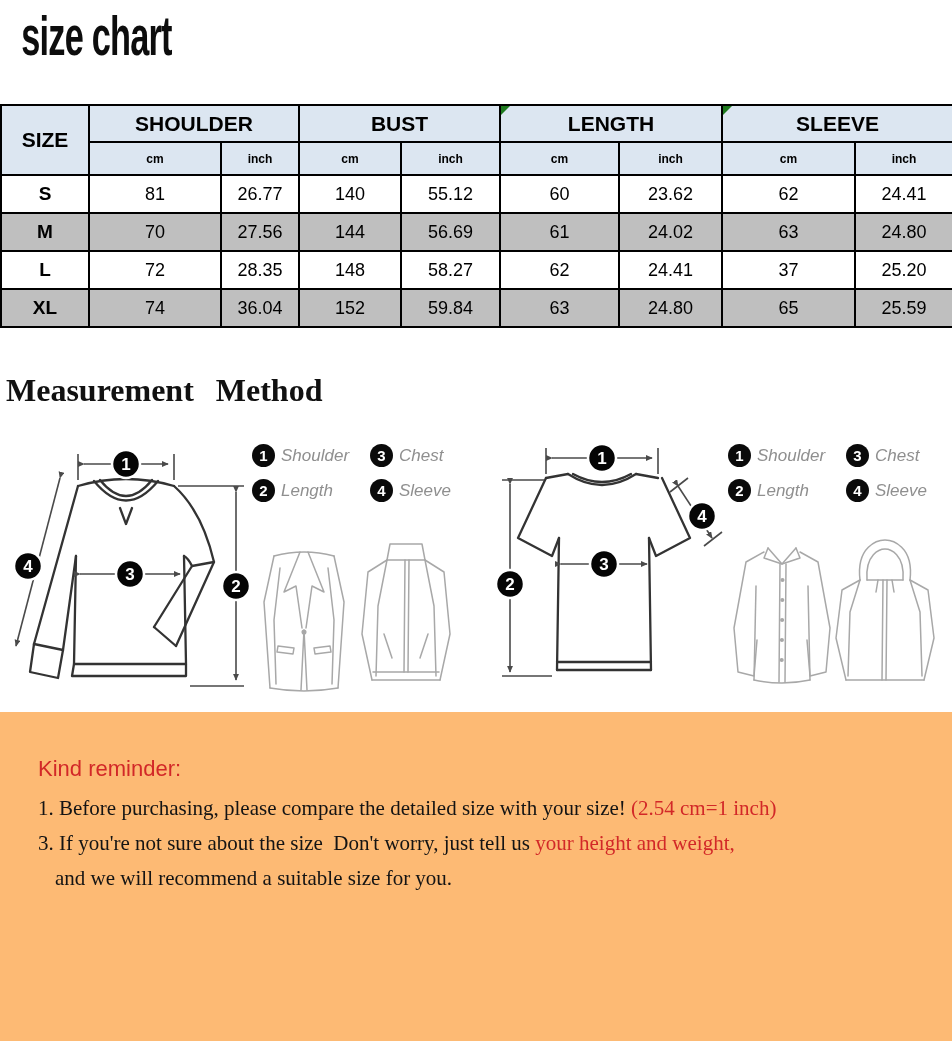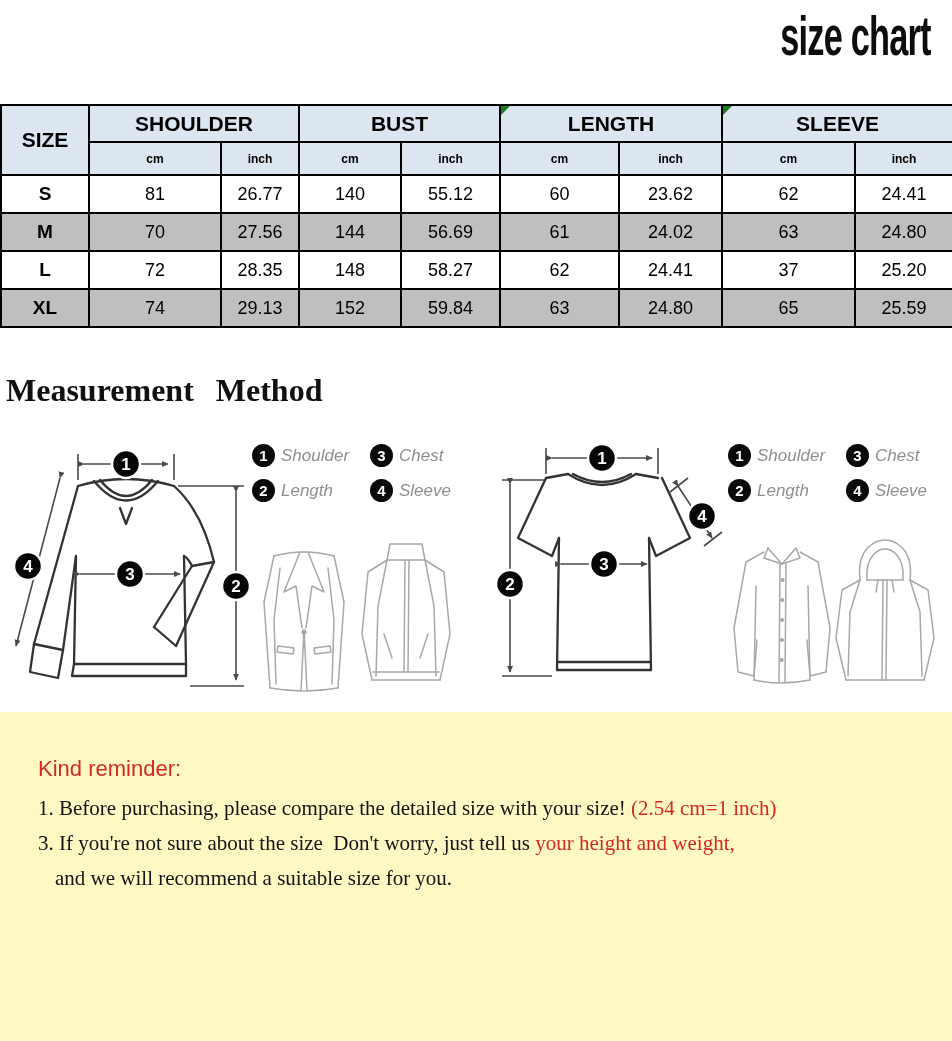--- a/index.html
+++ b/index.html
@@ -1,20 +1,20 @@
 <!DOCTYPE html>
 <html><head>
 <meta charset="utf-8">
 <style>
   * { margin:0; padding:0; box-sizing:border-box; }
   body { background:#ffffff; font-family:"Liberation Sans", sans-serif; }
   .page { position:relative; width:952px; height:1041px; background:#ffffff; overflow:hidden; margin:0 auto; }
 
   
-  .title-wrap { position:absolute; top:4px; left:0; width:100%; text-align:right; }
+  .title-wrap { position:absolute; top:4px; left:0; width:100%; text-align:left; }
   .title-text { display:inline-block; font-weight:700; font-size:44px; color:#0d0d0d;
                 letter-spacing:-1px; transform:scale(0.78,1.28); transform-origin:center top; }
 
   
   table.size-table { position:absolute; top:104px; left:0; width:952px;
                      border-collapse:collapse; table-layout:fixed; }
   .size-table th, .size-table td { border:2px solid #000; text-align:center; vertical-align:middle;
                                    overflow:hidden; white-space:nowrap; }
   .size-table thead th { background:#dce6f1; font-weight:700; }
   .size-table .group-row th { height:37px; font-size:21px; }
@@ -49,21 +49,21 @@
 
   svg { display:block; }
   .garment { stroke:#333; stroke-width:2.3; fill:none; stroke-linejoin:round; stroke-linecap:round; }
   .arrow   { stroke:#4a4a4a; stroke-width:1.6; fill:none; }
   .badge-circle { fill:#050505; stroke:#ffffff; stroke-width:2.5; }
   .badge-num { fill:#ffffff; font-family:"Liberation Sans", sans-serif; font-weight:700;
                font-size:17px; text-anchor:middle; }
   .small-garment { stroke:#a8a8a8; stroke-width:1.5; fill:none; stroke-linejoin:round; stroke-linecap:round; }
 
   
-  .reminder { position:absolute; top:712px; left:0; width:952px; height:329px; background:#fef9c3;
+  .reminder { position:absolute; top:712px; left:0; width:952px; height:329px; background:#fdba74;
               padding:44px 0 0 38px; }
   .reminder-heading { color:#d22828; font-size:22px; margin-bottom:14px; }
   .reminder-line { font-size:21px; color:#141414; height:35px; white-space:pre-wrap;font-family:Liberation Serif, serif; }
   .reminder-line .red { color:#d22828; }
   .reminder-line.indent { padding-left:17px; }
 </style>
 </head>
 <body>
 
 <div class="page">
@@ -141,21 +141,21 @@
         <td>148</td>
         <td>58.27</td>
         <td>62</td>
         <td>24.41</td>
         <td>37</td>
         <td>25.20</td>
       </tr>
       <tr class="stripe">
         <td class="size-cell">XL</td>
         <td>74</td>
-        <td>29.13</td>
+        <td>36.04</td>
         <td>152</td>
         <td>59.84</td>
         <td>63</td>
         <td>24.80</td>
         <td>65</td>
         <td>25.59</td>
       </tr>
     </tbody>
   </table>
 

